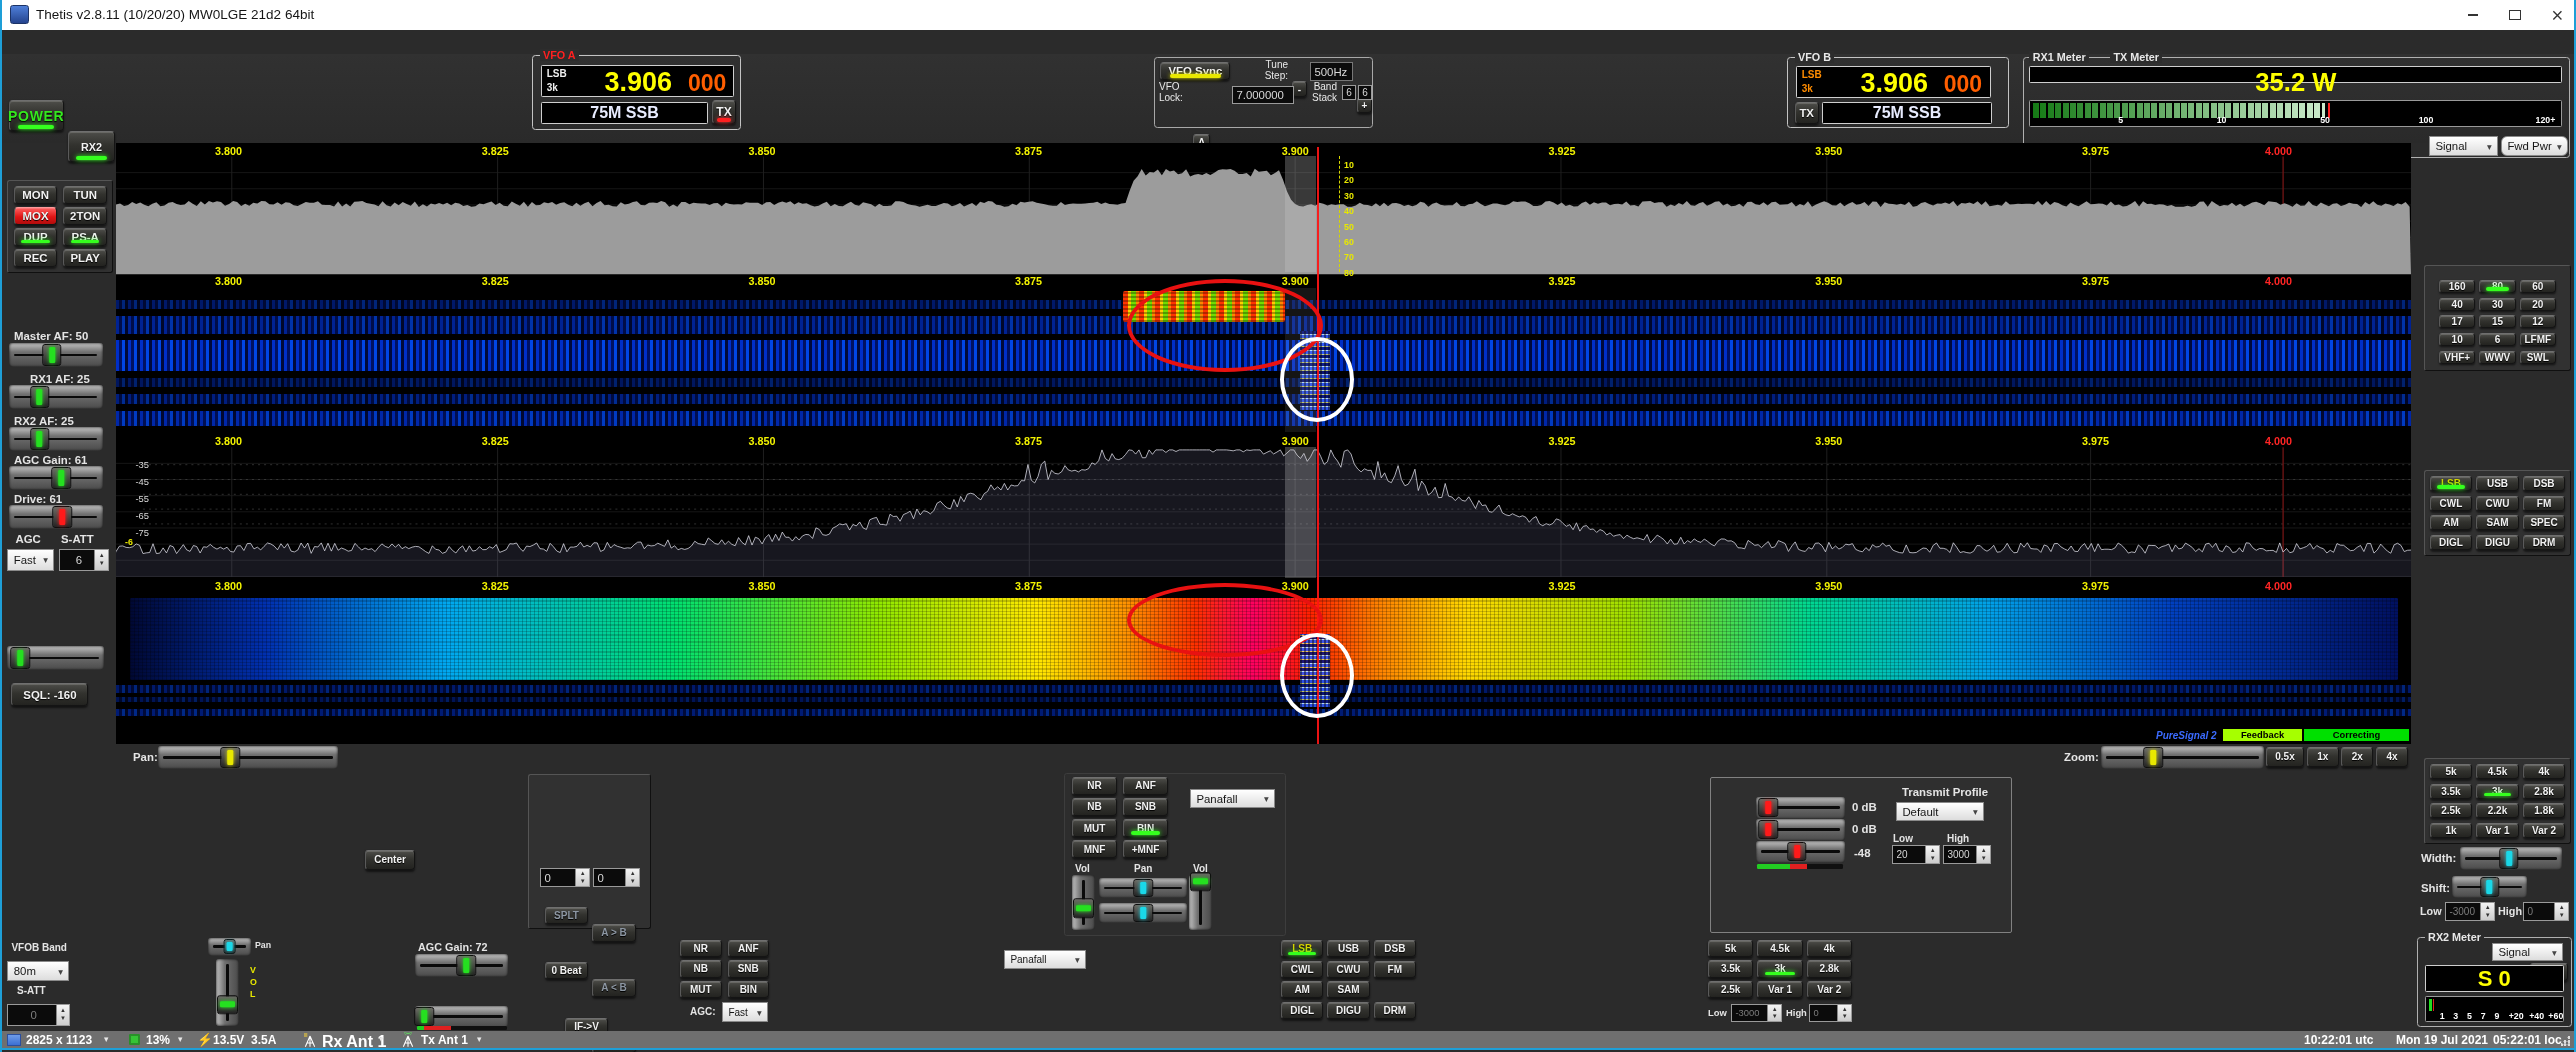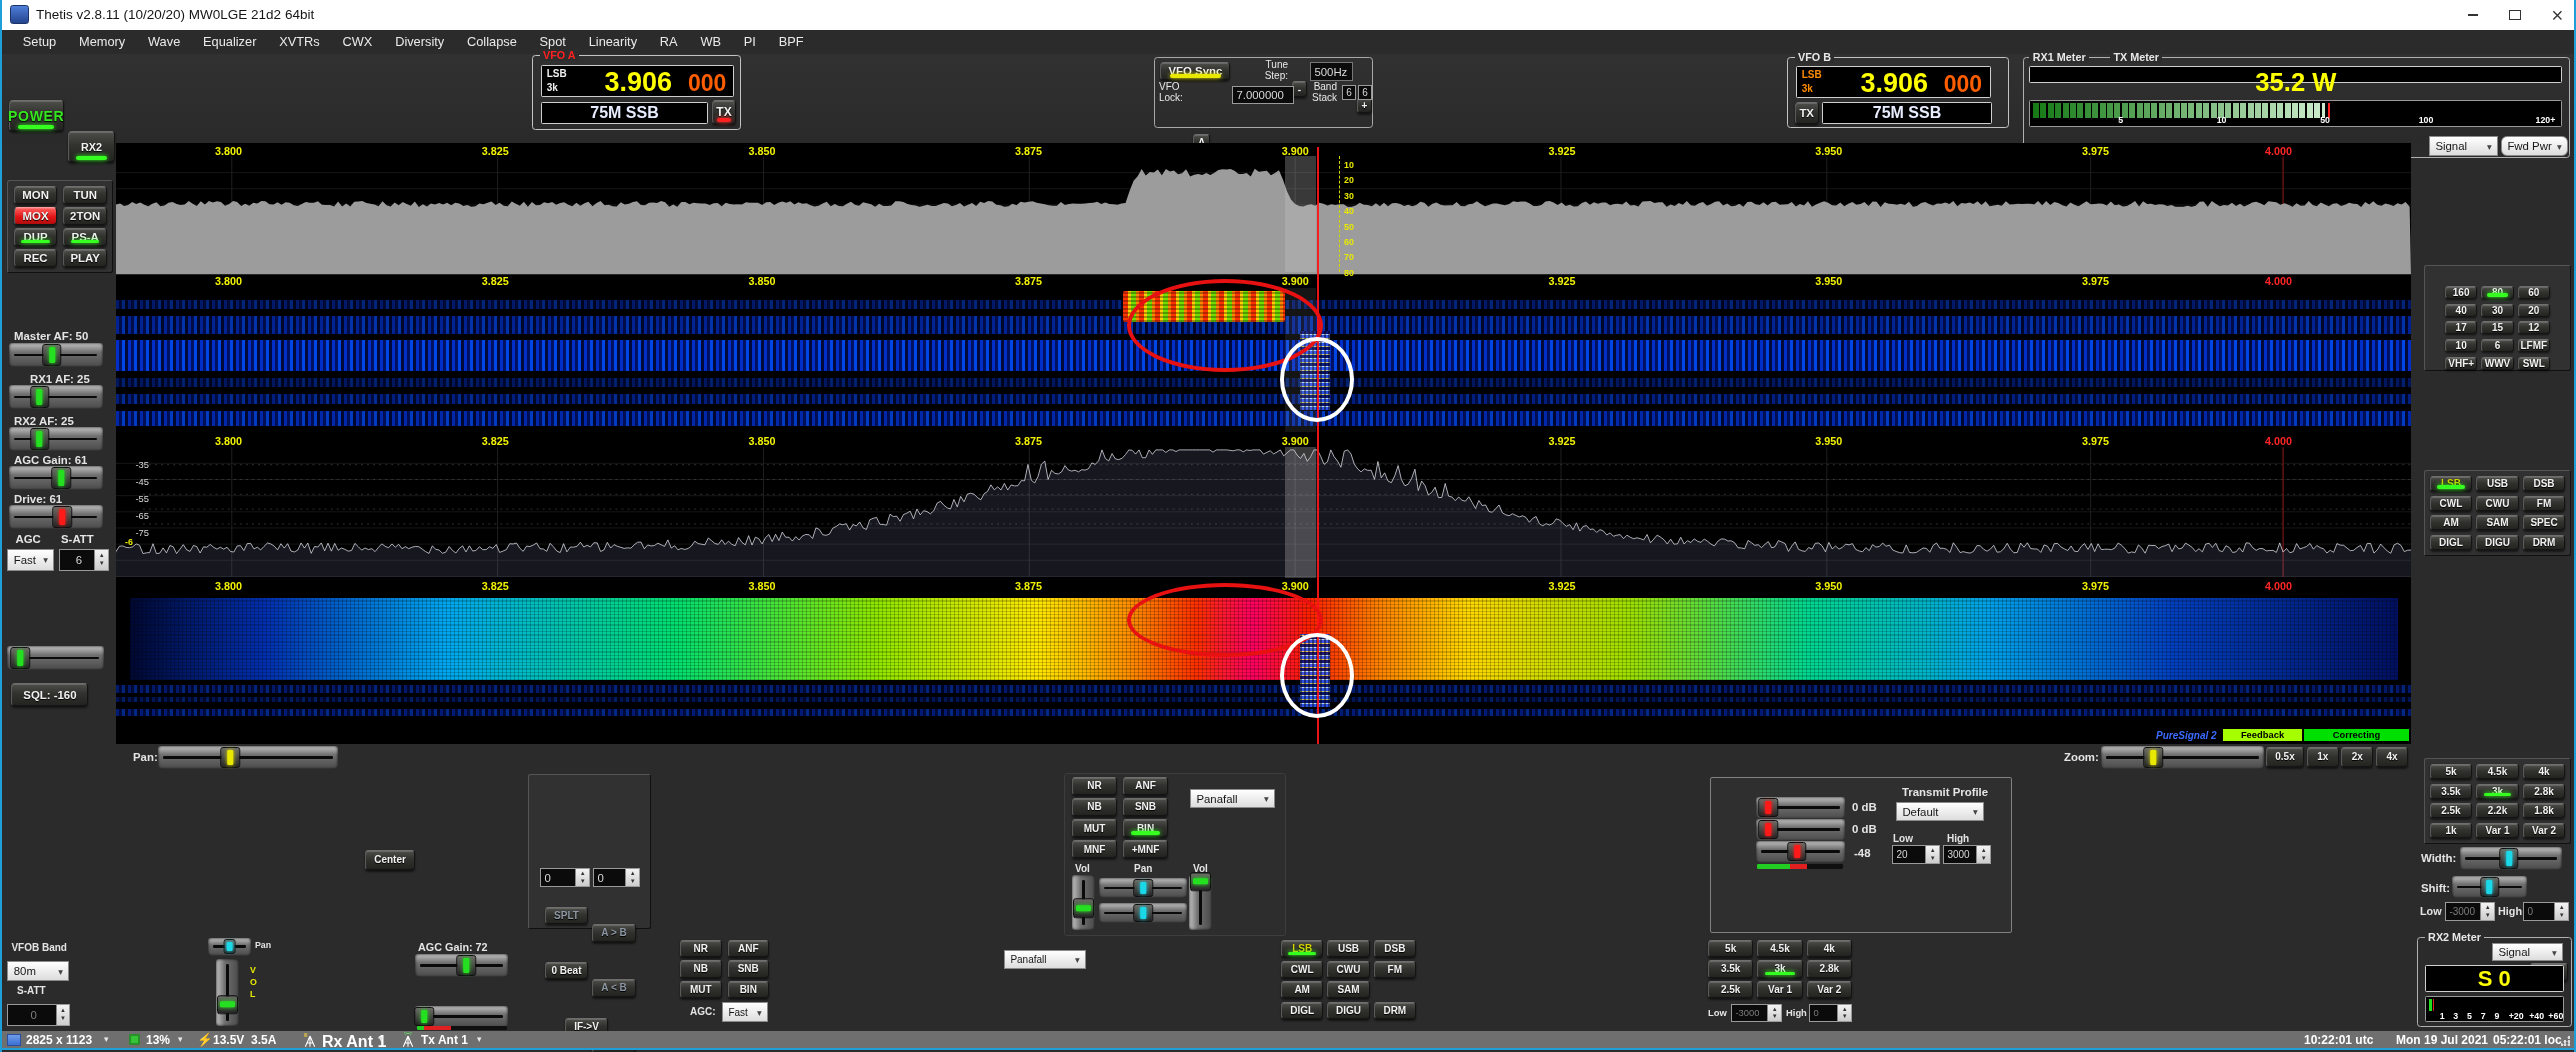--- a/index.html
+++ b/index.html
@@ -88,36 +88,20 @@
     <div class="abs tbbtn" style="left:2492px;top:0;">
         <div style="width:9.4px;height:8px;border:1.3px solid #333;"></div>
       </div>
     <div class="abs tbbtn" style="left:2534px;top:0;width:42px;">
       <svg width="10.8" height="10.8" viewBox="0 0 16 16">
           <path d="M2,2 L14,14 M14,2 L2,14" stroke="#333" stroke-width="2"></path>
         </svg>
     </div>
   </div>
 
-  <div class="abs menurow" style="left:9.4px;top:30px;width:2558px;height:24px;">
-      <div class="mitem">Setup</div>
-      <div class="mitem">Memory</div>
-      <div class="mitem">Wave</div>
-      <div class="mitem">Equalizer</div>
-      <div class="mitem">XVTRs</div>
-      <div class="mitem">CWX</div>
-      <div class="mitem">Diversity</div>
-      <div class="mitem">Collapse</div>
-      <div class="mitem">Spot</div>
-      <div class="mitem">Linearity</div>
-      <div class="mitem">RA</div>
-      <div class="mitem">WB</div>
-      <div class="mitem">PI</div>
-      <div class="mitem">BPF</div>
-    </div>
   <div class="abs" style="left:0;top:30px;width:2576px;height:24px;background:#282828;z-index:-1;"></div>
 
   <div class="abs" style="left:0;top:54px;width:2576px;height:89px;background:linear-gradient(#313131,#2a2a2a);"></div>
 
   <div class="abs btn led" style="left:6.7px;top:100px;width:55px;height:31px;color:#35e81e;font-size:14px;letter-spacing:0.7px;">POWER</div>
   <div class="abs btn led" style="left:66px;top:100px;width:47px;height:31px;font-size:10.8px;">RX2</div>
 
   <div class="abs grp" style="left:530px;top:55px;width:209px;height:75px;">
     <div class="glabel" style="color:#ff2020;">VFO A</div>
     <div class="abs disp" style="left:8px;top:9.4px;width:193px;height:32px;">
@@ -248,21 +232,21 @@
       <span class="updn">
         <span>▲</span>
         <span>▼</span>
       </span>
   </div>
   <div class="abs btn" style="left:9.4px;top:621px;width:77px;height:23px;font-size:11.4px;">SQL: -160</div>
   <div class="hs abs" style="left:5.4px;top:646px;width:97px;height:24px;">
       <div class="th" style="left:13%;"></div>
     </div>
 
-  <div class="abs panel g3" style="left:2422px;top:265px;width:147px;height:106px;padding:20px;">
+  <div class="abs panel g3" style="left:2422px;top:265px;width:147px;height:106px;padding:14px;">
       <div class="btn sm">160</div>
       <div class="btn sm led">80</div>
       <div class="btn sm">60</div>
       <div class="btn sm">40</div>
       <div class="btn sm">30</div>
       <div class="btn sm">20</div>
       <div class="btn sm">17</div>
       <div class="btn sm">15</div>
       <div class="btn sm">12</div>
       <div class="btn sm">10</div>

